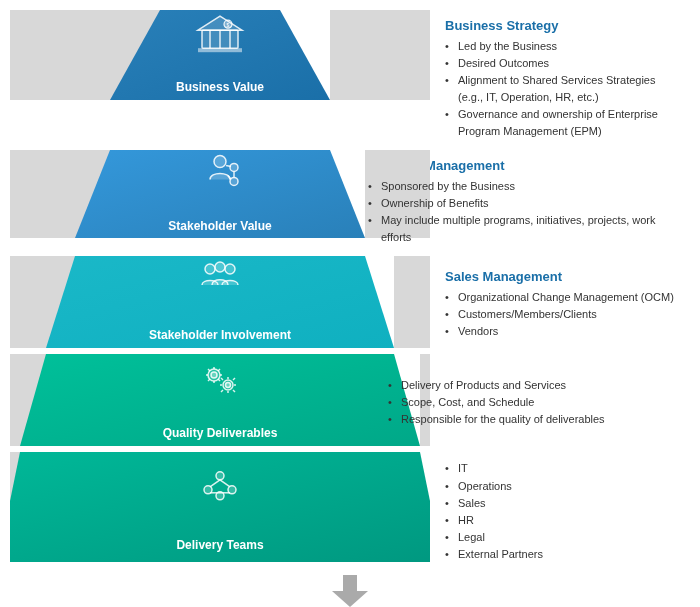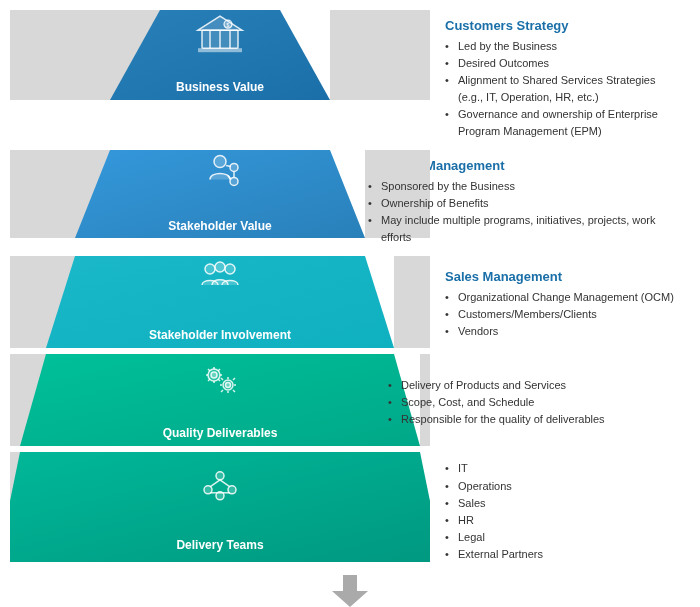--- a/index.html
+++ b/index.html
@@ -83,21 +83,21 @@
       <line x1="0" y1="-4" x2="0" y2="14"></line>
       <line x1="10" y1="-4" x2="10" y2="14"></line>
       <polygon points="-22,-4 0,-18 22,-4" fill="rgba(255,255,255,0.15)" stroke="rgba(255,255,255,0.85)" stroke-width="1.5"></polygon>
       <rect x="-22" y="14" width="44" height="4" fill="rgba(255,255,255,0.5)" stroke="none"></rect>
       <circle cx="8" cy="-10" r="4" fill="rgba(255,255,255,0.3)" stroke="rgba(255,255,255,0.9)" stroke-width="1.2"></circle>
       <text x="8" y="-7" text-anchor="middle" font-size="5" fill="white" stroke="none">$</text>
     </g>
             <text x="210" y="78.2" text-anchor="middle" dominant-baseline="middle" font-family="Segoe UI, Arial, sans-serif" font-weight="700" font-size="12" fill="white">Business Value</text>
           </svg></div>
         <div style="flex: 1 1 0%; padding: 8px 10px 8px 15px; display: flex; flex-direction: column; justify-content: center; background: rgb(255, 255, 255);">
-          <h3 style="color: rgb(26, 111, 168); font-size: 13px; font-weight: 700; margin-bottom: 5px; font-family: &quot;Segoe UI&quot;, Arial, sans-serif;">Customers Strategy</h3>
+          <h3 style="color: rgb(26, 111, 168); font-size: 13px; font-weight: 700; margin-bottom: 5px; font-family: &quot;Segoe UI&quot;, Arial, sans-serif;">Business Strategy</h3>
           <ul style="list-style: none; padding: 0px; margin: 0px;">
             <li style="font-size: 11px; color: rgb(51, 51, 51); line-height: 1.55; padding-left: 13px; position: relative; font-family: &quot;Segoe UI&quot;, Arial, sans-serif;"><span style="position:absolute;left:0;color:#333;">•</span>Led by the Business</li>
             <li style="font-size: 11px; color: rgb(51, 51, 51); line-height: 1.55; padding-left: 13px; position: relative; font-family: &quot;Segoe UI&quot;, Arial, sans-serif;"><span style="position:absolute;left:0;color:#333;">•</span>Desired Outcomes</li>
             <li style="font-size: 11px; color: rgb(51, 51, 51); line-height: 1.55; padding-left: 13px; position: relative; font-family: &quot;Segoe UI&quot;, Arial, sans-serif;"><span style="position:absolute;left:0;color:#333;">•</span>Alignment to Shared Services Strategies (e.g., IT, Operation, HR, etc.)</li>
             <li style="font-size: 11px; color: rgb(51, 51, 51); line-height: 1.55; padding-left: 13px; position: relative; font-family: &quot;Segoe UI&quot;, Arial, sans-serif;"><span style="position:absolute;left:0;color:#333;">•</span>Governance and ownership of Enterprise Program Management (EPM)</li>
           </ul>
         </div>
       </div>
       <div style="display: flex; flex-direction: row; align-items: stretch; margin-bottom: 2px;">
         <div style="width: 343px; flex-shrink: 0; position: relative;"><svg width="420" height="88">

